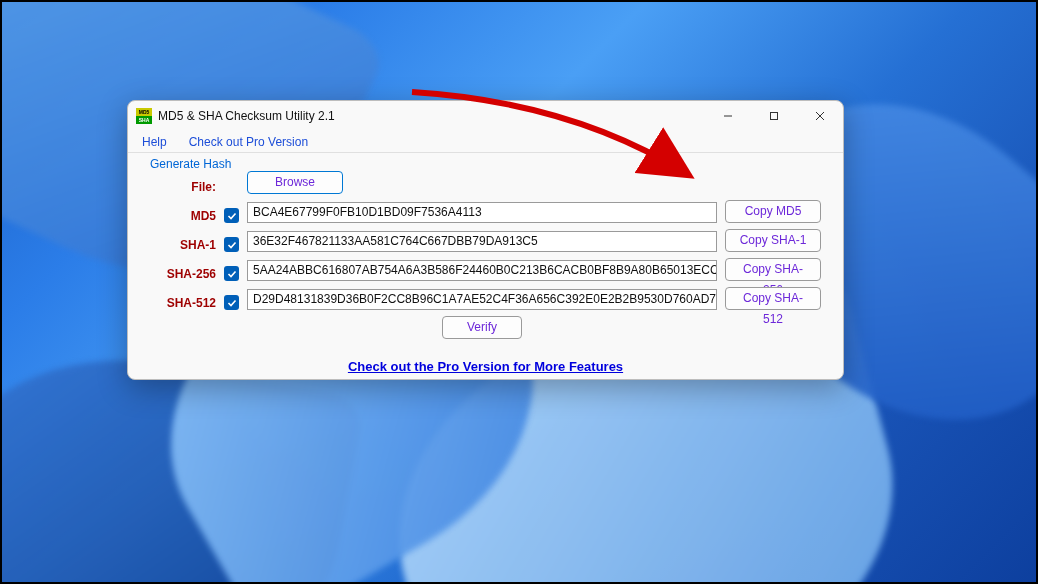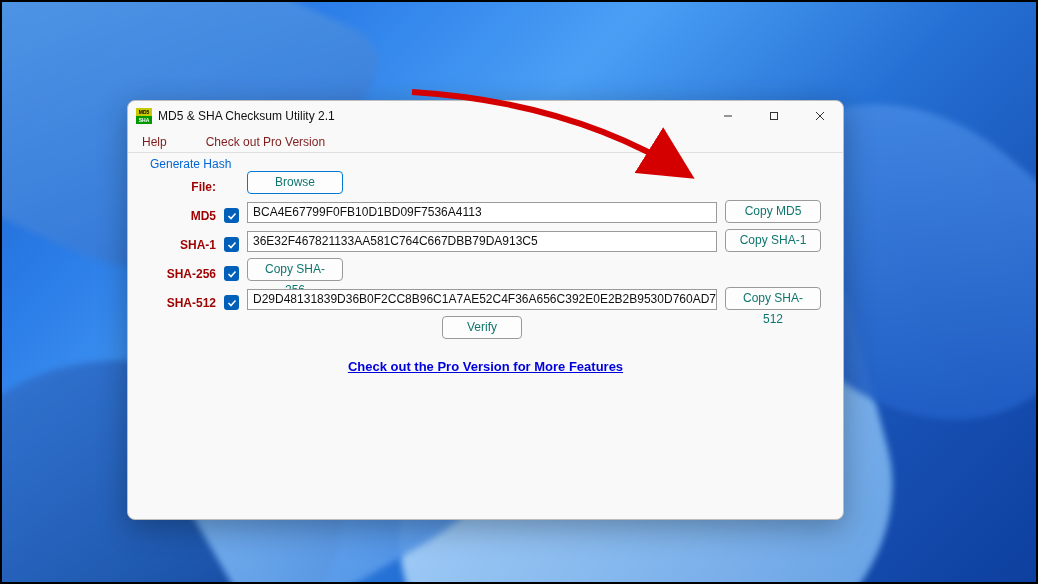--- a/index.html
+++ b/index.html
@@ -33,21 +33,21 @@
       height: 110px;
       z-index: 50;
       pointer-events: none;
     }
 
     .window {
       position: absolute;
       top: 98px;
       left: 125px;
       width: 717px;
-      height: 420px;
+      height: 280px;
       background: #f9f9f9;
       border: 1px solid #bdbdbd;
       border-radius: 8px;
       box-shadow: 0 8px 30px rgba(0,0,0,0.3);
       overflow: hidden;
     }
     .titlebar {
       height: 30px;
       display: flex;
       align-items: center;
@@ -80,22 +80,22 @@
     }
     .title-btn svg { width: 10px; height: 10px; }
 
     .menubar {
       height: 22px;
       display: flex;
       align-items: center;
       padding-left: 8px;
       font-size: 12px;
       border-bottom: 1px solid #e0e0e0;
-      color: #7f1d1d;
-      gap: 27px;
+      color: #1d4ed8;
+      gap: 10px;
     }
     .menu-item { padding: 2px 6px; }
 
     .groupbox {
       margin: 6px 10px 4px 10px;
       padding: 12px 12px 8px 12px;
       position: relative;
     }
     .group-title {
       position: absolute;
@@ -142,21 +142,21 @@
       overflow: hidden;
       white-space: nowrap;
     }
     .btn {
       min-width: 90px;
       height: 23px;
       border: 1px solid #9a9a9a;
       border-radius: 4px;
       background: #fdfdfd;
       font-size: 12px;
-      color: #0f766e;
+      color: #6d28d9;
       text-align: center;
       line-height: 21px;
       cursor: default;
       padding: 0 8px;
     }
     .btn.highlight { border: 1.5px solid #0078d4; }
     .btn.right-col { width: 96px; min-width: 96px; }
     .spacer-chk { width: 15px; flex-shrink: 0; visibility: hidden; }
     .verify-text {
       color: #008a00;
@@ -248,20 +248,21 @@
       <div class="btn right-col">Copy SHA-1</div>
     </div>
 
     <div class="row">
       <span class="label">SHA-256</span>
       <span class="chk">
           <svg viewBox="0 0 10 10">
             <polyline points="1.5,5 4,7.5 8.5,2.5" fill="none" stroke="#fff" stroke-width="1.6"></polyline>
           </svg>
         </span>
+      <div class="txt">5AA24ABBC616807AB754A6A3B586F24460B0C213B6CACB0BF8B9A80B65013ECC</div>
       <div class="btn right-col">Copy SHA-256</div>
     </div>
 
     <div class="row">
       <span class="label">SHA-512</span>
       <span class="chk">
           <svg viewBox="0 0 10 10">
             <polyline points="1.5,5 4,7.5 8.5,2.5" fill="none" stroke="#fff" stroke-width="1.6"></polyline>
           </svg>
         </span>

